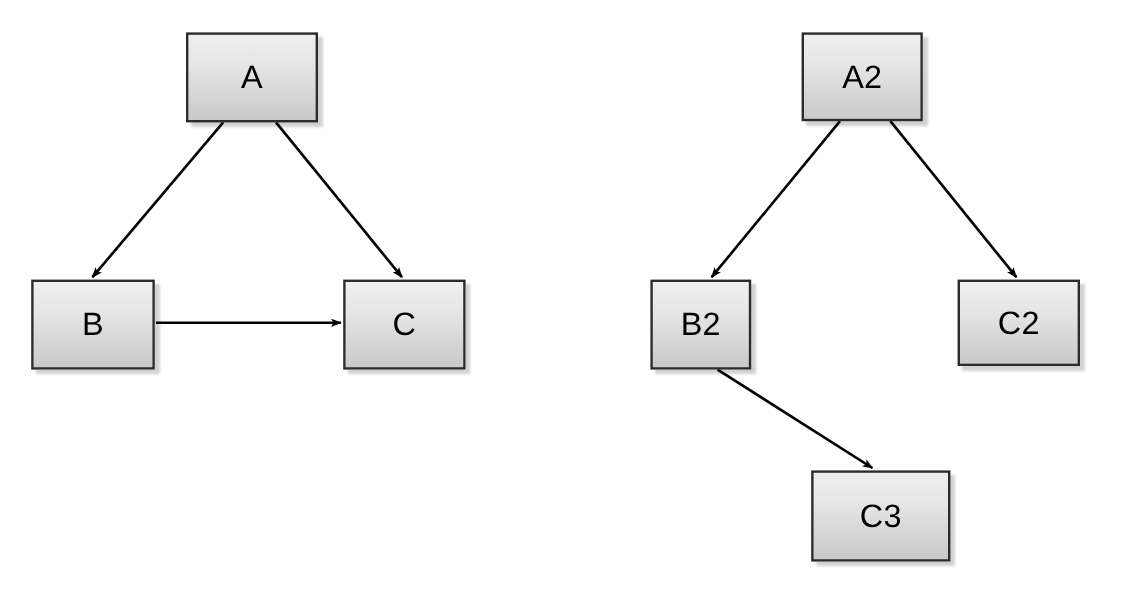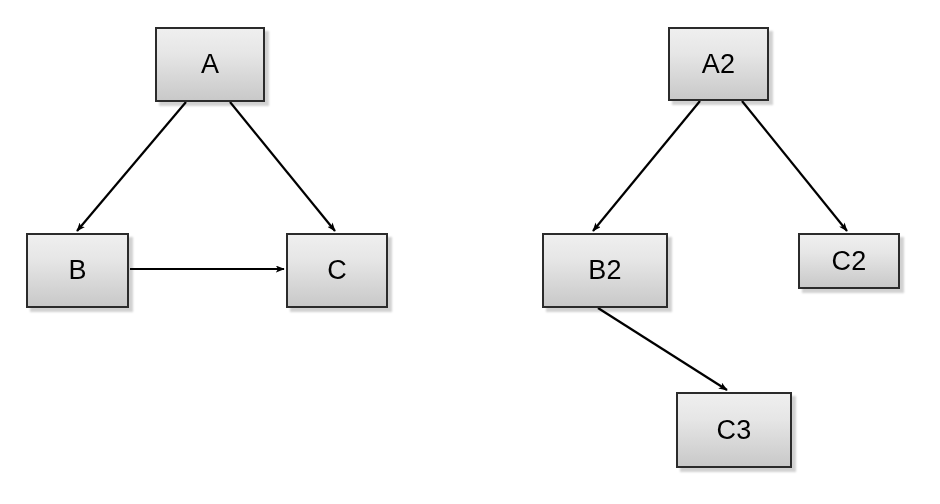--- a/index.html
+++ b/index.html
@@ -70,23 +70,23 @@
       </div>
       <div class="node" style="left: 26px; top: 233px; width: 103px; height: 75px;">
         <span class="node-label">B</span>
       </div>
       <div class="node" style="left: 286px; top: 233px; width: 102px; height: 75px;">
         <span class="node-label">C</span>
       </div>
       <div class="node" style="left: 668px; top: 27px; width: 101px; height: 74px; text-align: right;">
         <span class="node-label">A2</span>
       </div>
-      <div class="node" style="left: 542px; top: 233px; width: 126px; height: 75px;">
+      <div class="node" style="left: 542px; top: 233px; width: 84px; height: 75px;">
         <span class="node-label">B2</span>
       </div>
-      <div class="node" style="left: 798px; top: 233px; width: 102px; height: 56px;">
+      <div class="node" style="left: 798px; top: 233px; width: 102px; height: 72px;">
         <span class="node-label">C2</span>
       </div>
       <div class="node" style="left: 676px; top: 392px; width: 116px; height: 76px;">
         <span class="node-label">C3</span>
       </div>
     </div>
 </div>
 
 </body></html>

